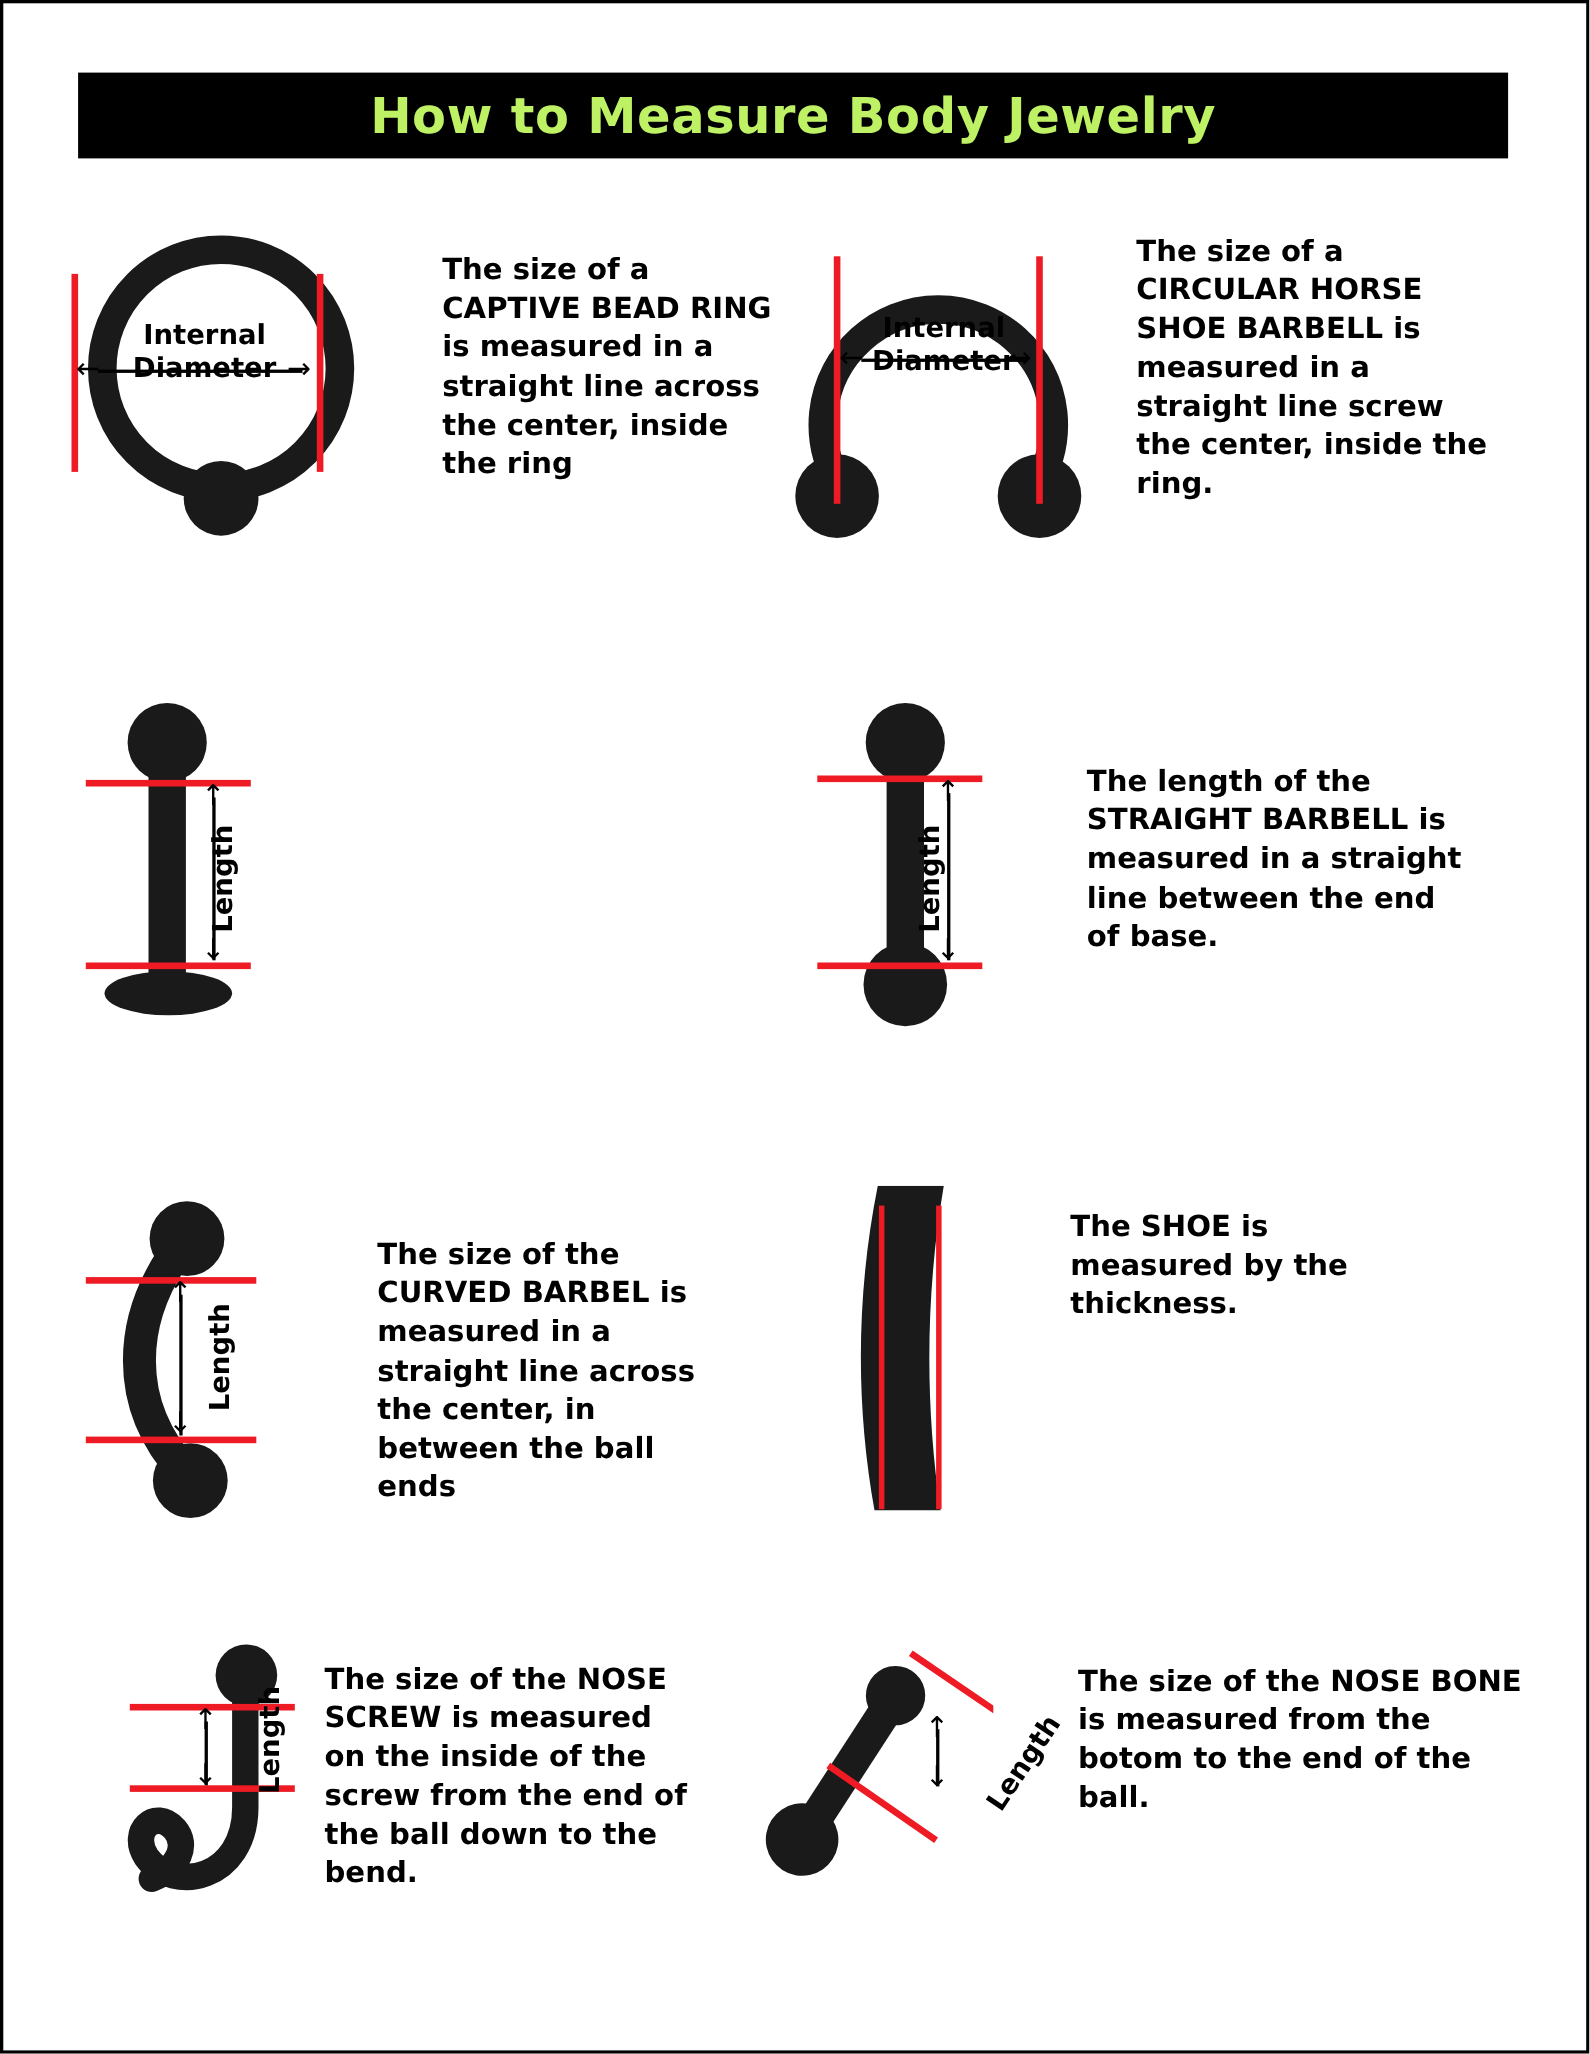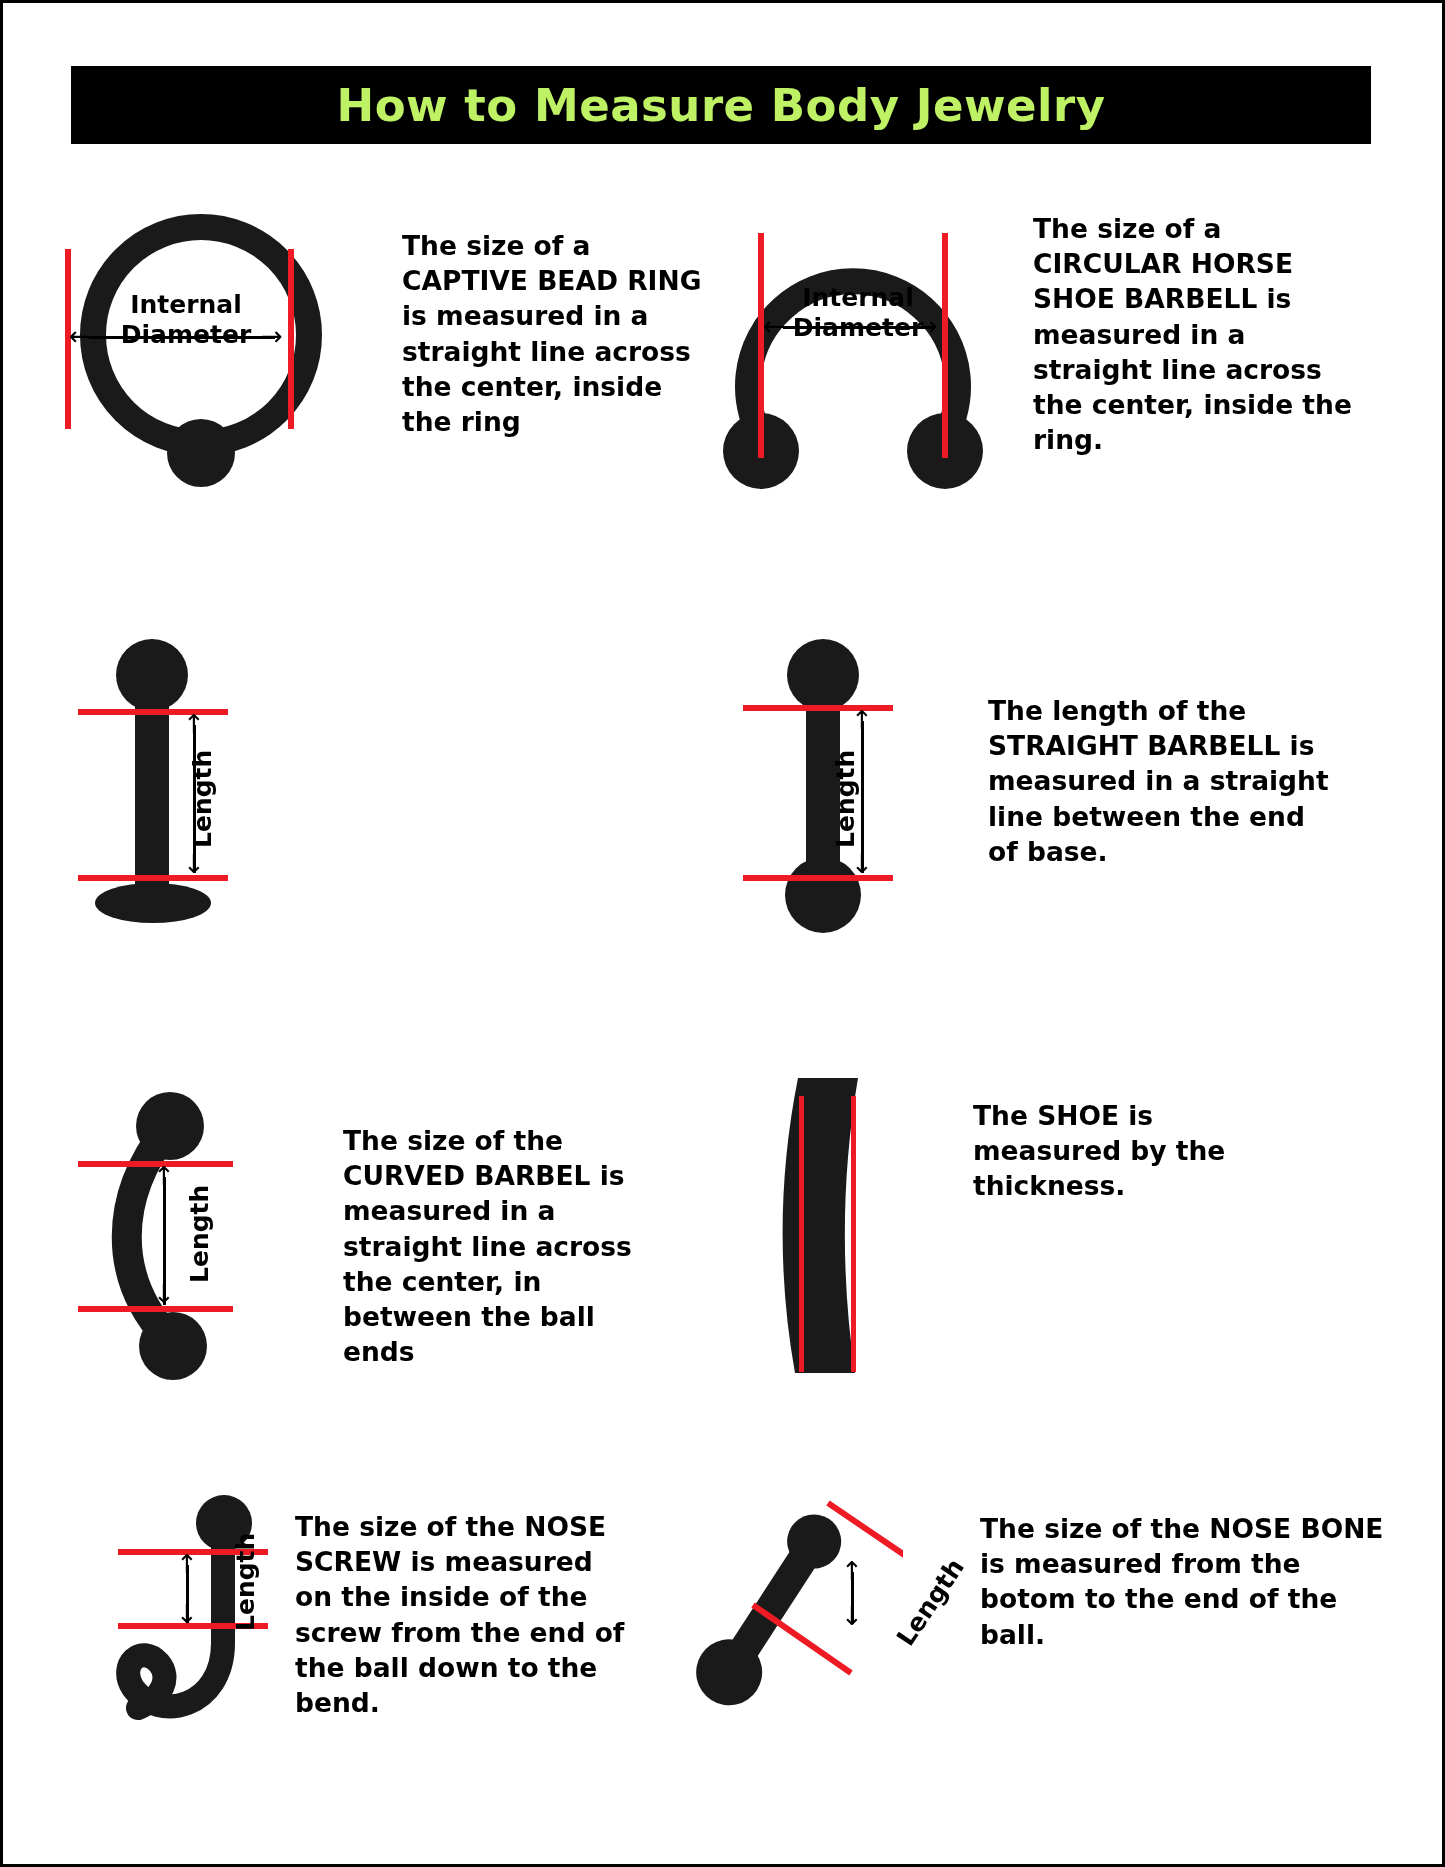--- a/index.html
+++ b/index.html
@@ -136,21 +136,21 @@
       <div class="redline" style="left:229px; top:40px; width:6px; height:225px;"></div>
       <div class="arrow" style="left:50px; top:120px;">←</div>
       <div class="redline" style="left:70px; top:133px; width:150px; height:3px; background:#000;"></div>
       <div class="arrow" style="left:203px; top:120px;">→</div>
       <div class="label" style="left:65px; top:90px; width:160px;">
         <span>Internal</span><br>
         <span>Diameter</span>
       </div>
     </div>
 
-    <div class="desc" style="left:310px; top:28px; width:330px;">The size of a CIRCULAR HORSE SHOE BARBELL is measured in a straight line across the center, inside the ring.</div>
+    <div class="desc" style="left:310px; top:28px; width:330px;">The size of a CIRCULAR HORSE SHOE BARBELL is measured in a straight line screw the center, inside the ring.</div>
   </div>
 
   <div class="panel" style="left:0px; top:630px; width:700px; height:330px;">
 
     <div class="art" style="left:70px; top:0px; width:200px; height:310px;">
       <svg width="200" height="310" viewBox="0 0 200 310">
         <ellipse cx="80" cy="270" rx="58" ry="20" fill="#1a1a1a"></ellipse>
         <rect x="62" y="45" width="34" height="225" fill="#1a1a1a"></rect>
         <circle cx="79" cy="42" r="36" fill="#1a1a1a"></circle>
       </svg>

